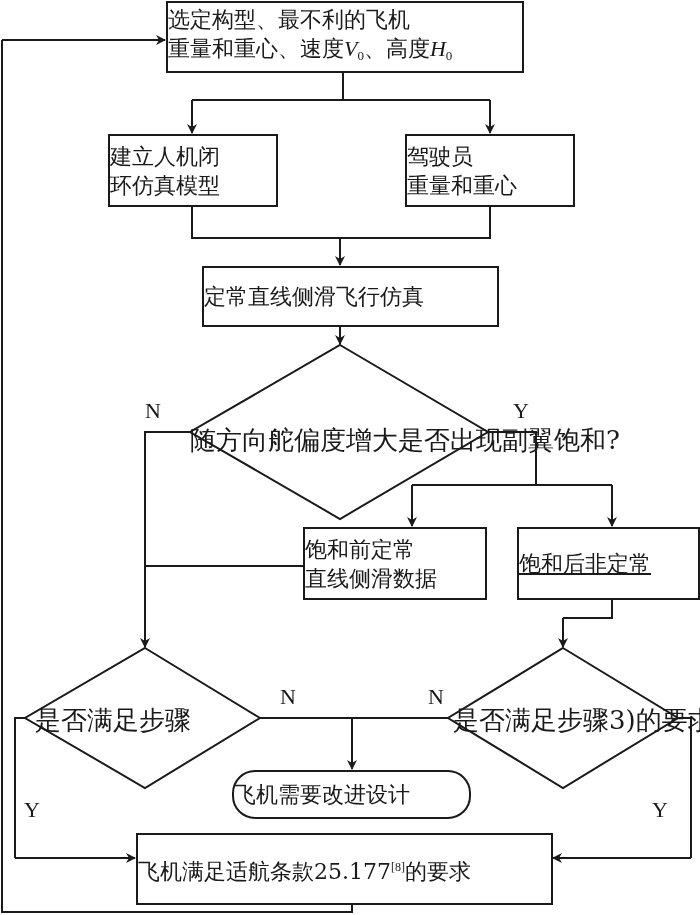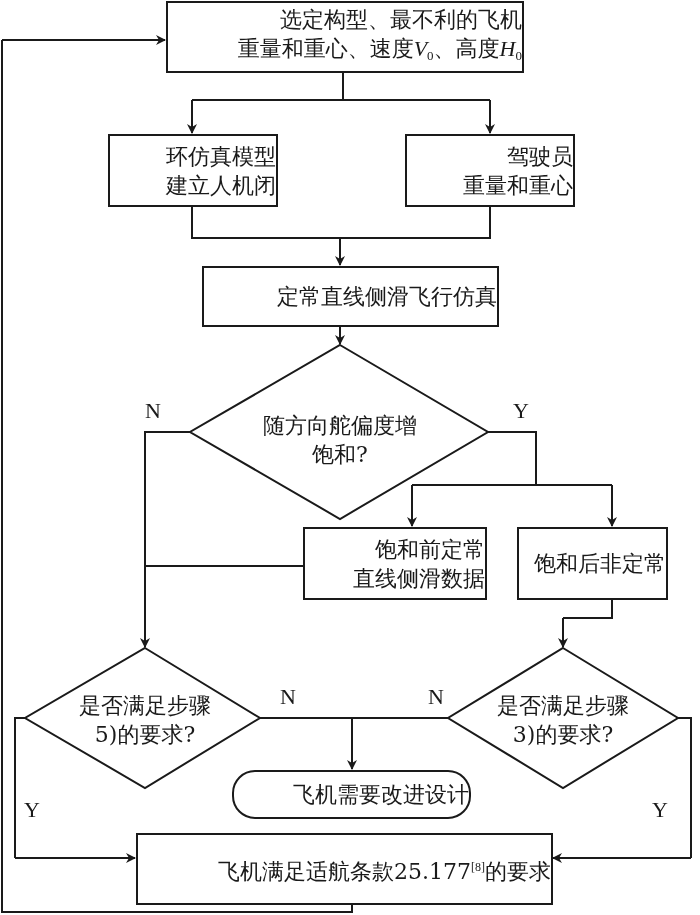--- a/index.html
+++ b/index.html
@@ -1,24 +1,24 @@
 <!DOCTYPE html>
 <html><head>
 <meta charset="utf-8">
 <style>
   html, body { margin:0; padding:0; background:#ffffff; }
   body { width:700px; height:915px; position:relative; overflow:hidden;
          font-family:"DejaVu Serif","Liberation Serif",serif; color:#1a1a1a; }
   svg.links { position:absolute; left:0; top:0; width:700px; height:915px; }
   .box { position:absolute; border:2px solid #1a1a1a; box-sizing:border-box; background:#fff;
-         display:flex; flex-direction:column; align-items:flex-end; justify-content:center;
+         display:flex; flex-direction:column; align-items:flex-start; justify-content:center;
          font-size:22px; line-height:29px; text-align:center; }
   .box span { display:block; white-space:nowrap; }
-  .dtext { position:absolute; display:flex; flex-direction:column; align-items:center;
-           justify-content:center; font-size:22px; line-height:29px; text-align:center; }
+  .dtext { position:absolute; display:flex; flex-direction:row; align-items:center;
+           font-size:26px; line-height:29px; text-align:center; }
   .dtext span { display:block; white-space:nowrap; }
   .lbl { position:absolute; font-family:"Liberation Serif",serif; font-size:22px; }
   i.var { font-style:italic; font-family:"Liberation Serif",serif; }
   sub { font-size:13px; vertical-align:-4px; font-family:"Liberation Serif",serif; }
   sup { font-size:12px; vertical-align:8px; font-family:"Liberation Serif",serif; }
 </style>
 </head>
 <body>
 
 <svg class="links" viewBox="0 0 700 915">
@@ -68,53 +68,53 @@
     <line x1="2" y1="40" x2="165" y2="40" marker-end="url(#arr)"></line>
   </g>
 </svg>
 
 <div class="box" style="left:166px;top:1px;width:358px;height:72px;">
   <span>选定构型、最不利的飞机</span>
   <span><span style="display:inline">重量和重心、速度</span><i class="var">V</i><sub>0</sub><span style="display:inline">、高度</span><i class="var">H</i><sub>0</sub></span>
 </div>
 
 <div class="box" style="left:108px;top:134px;width:170px;height:73px;">
+  <span>建立人机闭</span>
   <span>环仿真模型</span>
-  <span>建立人机闭</span>
 </div>
 
 <div class="box" style="left:405px;top:134px;width:170px;height:73px;">
   <span>驾驶员</span>
   <span>重量和重心</span>
 </div>
 
 <div class="box" style="left:202px;top:266px;width:297px;height:61px;">
   <span>定常直线侧滑飞行仿真</span>
 </div>
 
 <div class="dtext" style="left:190px;top:390px;width:300px;height:100px;">
   <span>随方向舵偏度增</span>
+  <span>大是否出现副翼</span>
   <span>饱和?</span>
 </div>
 
 <div class="lbl" style="left:145px;top:398px;">N</div>
 <div class="lbl" style="left:513px;top:398px;">Y</div>
 
 <div class="box" style="left:303px;top:527px;width:184px;height:73px;">
   <span>饱和前定常</span>
   <span>直线侧滑数据</span>
 </div>
 
-<div class="box" style="left:517px;top:527px;width:151px;height:73px;">
+<div class="box" style="left:517px;top:527px;width:183px;height:73px;text-decoration:underline;">
   <span>饱和后非定常</span>
 </div>
 
 <div class="dtext" style="left:35px;top:690px;width:220px;height:60px;">
   <span>是否满足步骤</span>
-  <span>5)的要求?</span>
 </div>
 
 <div class="dtext" style="left:453px;top:690px;width:220px;height:60px;">
   <span>是否满足步骤</span>
   <span>3)的要求?</span>
 </div>
 
 <div class="lbl" style="left:280px;top:684px;">N</div>
 <div class="lbl" style="left:428px;top:684px;">N</div>
 <div class="lbl" style="left:24px;top:797px;">Y</div>

